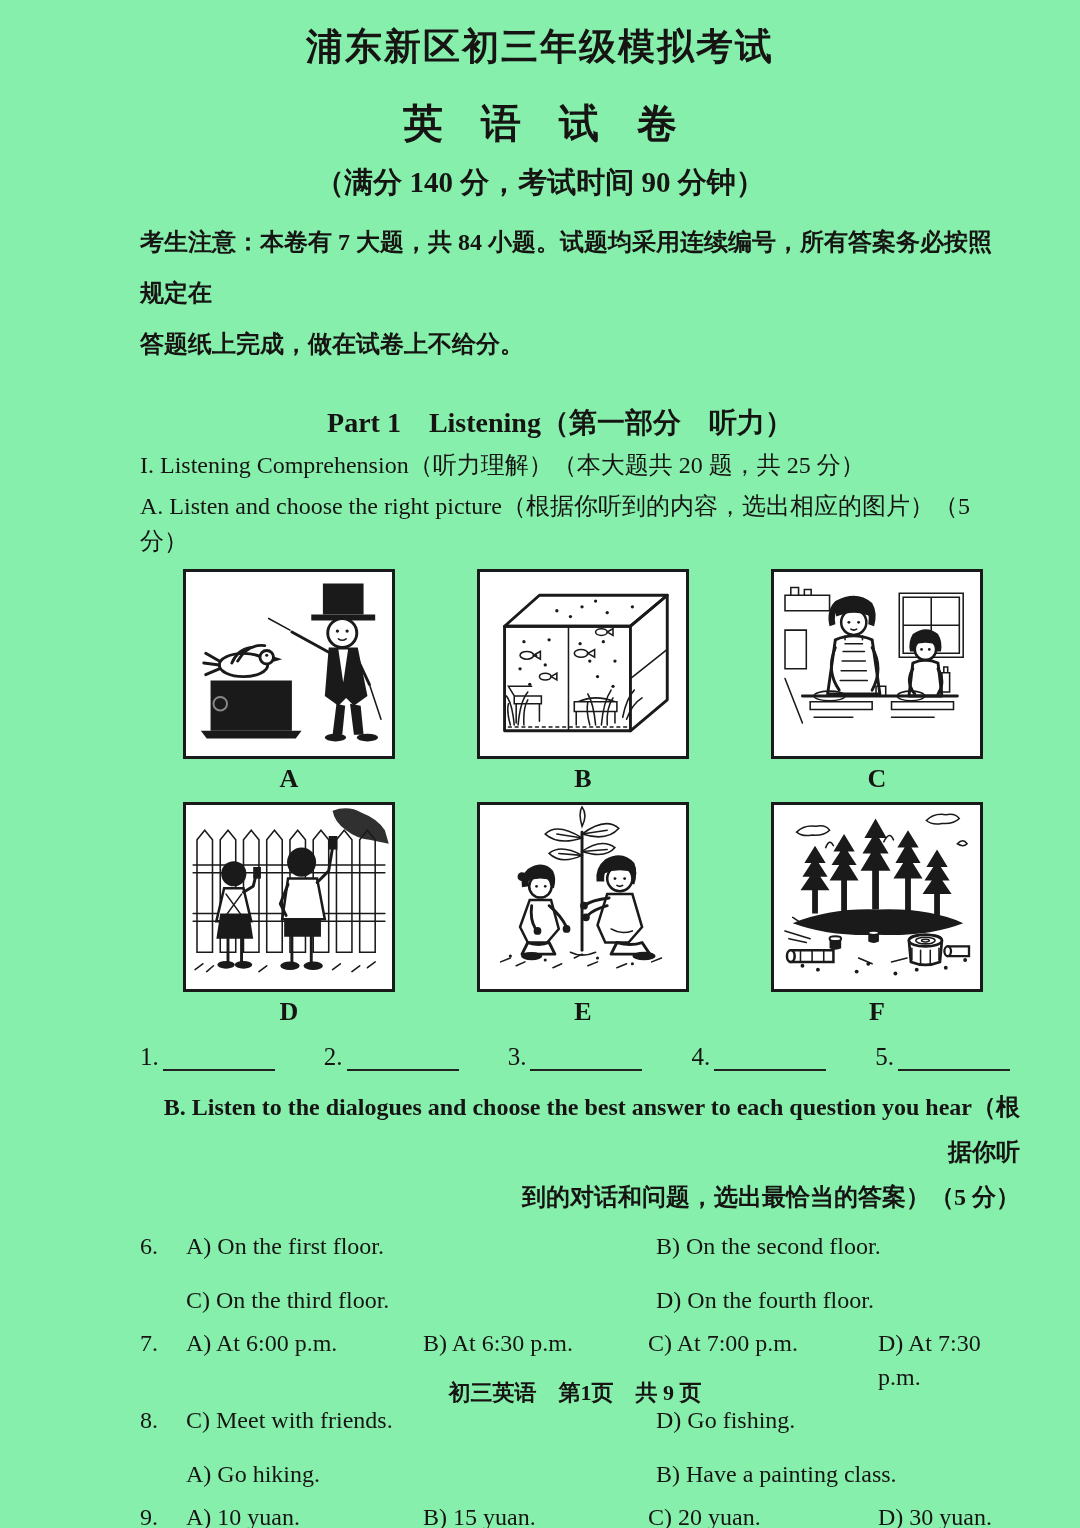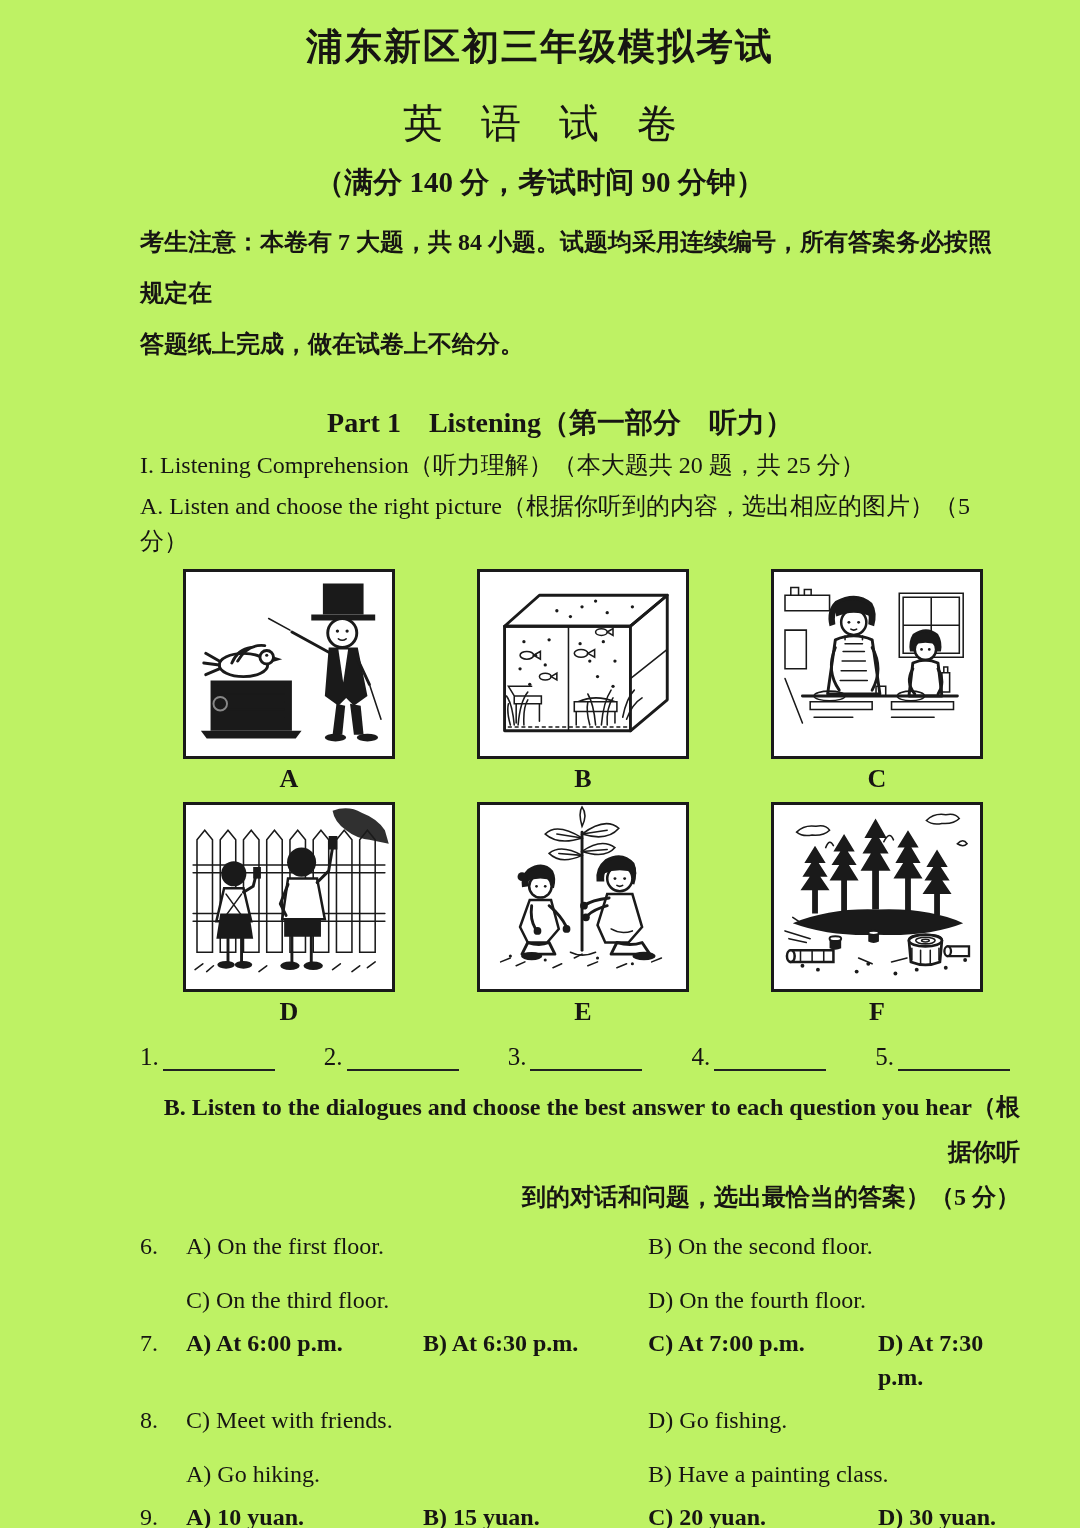--- a/index.html
+++ b/index.html
@@ -5,33 +5,33 @@
   * { margin:0; padding:0; box-sizing:border-box; }
   html,body { width:1080px; }
   body {
     font-family:"Liberation Serif","DejaVu Serif",serif;
     color:#171513;
     background:#ffffff;
   }
   .sheet {
     position:relative;
     width:1080px; height:1528px;
-    background:#bef264;
+    background:#86efac;
     overflow:hidden;
   }
   .title {
     margin-top:22px;
     text-align:center;
     font-size:37px; font-weight:700;
     letter-spacing:2px;
   }
   .subtitle {
     margin-top:24px;
     text-align:center;
-    font-size:40px; font-weight:400;
+    font-size:40px; font-weight:700;
     letter-spacing:14px;
     text-indent:14px;
   }
   .meta {
     margin-top:12px;
     text-align:center;
     font-size:29px; font-weight:700;
   }
   .notice {
     margin:14px 66px 0 140px;
@@ -91,22 +91,22 @@
   }
   .questions {
     margin:6px 56px 0 140px;
     font-size:24px;
   }
   .q { display:flex; margin-top:9px; }
   .qnum { width:46px; flex:none; line-height:34px; }
   .opts { flex:1; }
   .orow { line-height:34px; }
   .orow + .orow { margin-top:20px; }
-  .grid2 { display:grid; grid-template-columns:462px 1fr; }
-  .grid4 { display:grid; grid-template-columns:237px 225px 230px 1fr;font-weight:bold; }
+  .grid2 { display:grid; grid-template-columns:462px 1fr;gap:8px; }
+  .grid4 { display:grid; grid-template-columns:237px 225px 230px 1fr; }
   .footer {
     position:absolute;
     left:140px; width:870px; top:1378px;
     text-align:center;
     font-size:22px; font-weight:700;
   }
   .ink { stroke:#1a1a1a; fill:none; stroke-width:3; stroke-linecap:round; stroke-linejoin:round; }
   .ink-thin { stroke:#1a1a1a; fill:none; stroke-width:1.6; stroke-linecap:round; }
   .fill { fill:#1a1a1a; stroke:none; }
 </style>
@@ -503,14 +503,15 @@
     <div class="q">
       <span class="qnum">10.</span>
       <span class="opts">
         <span class="orow" style="display:block">A) The woman thinks electric cars are cheaper.</span>
 
       </span>
     </div>
 
   </div>
 
+  <div class="footer">初三英语　第1页　共 9 页</div>
 
 </div>
 
 </body></html>

